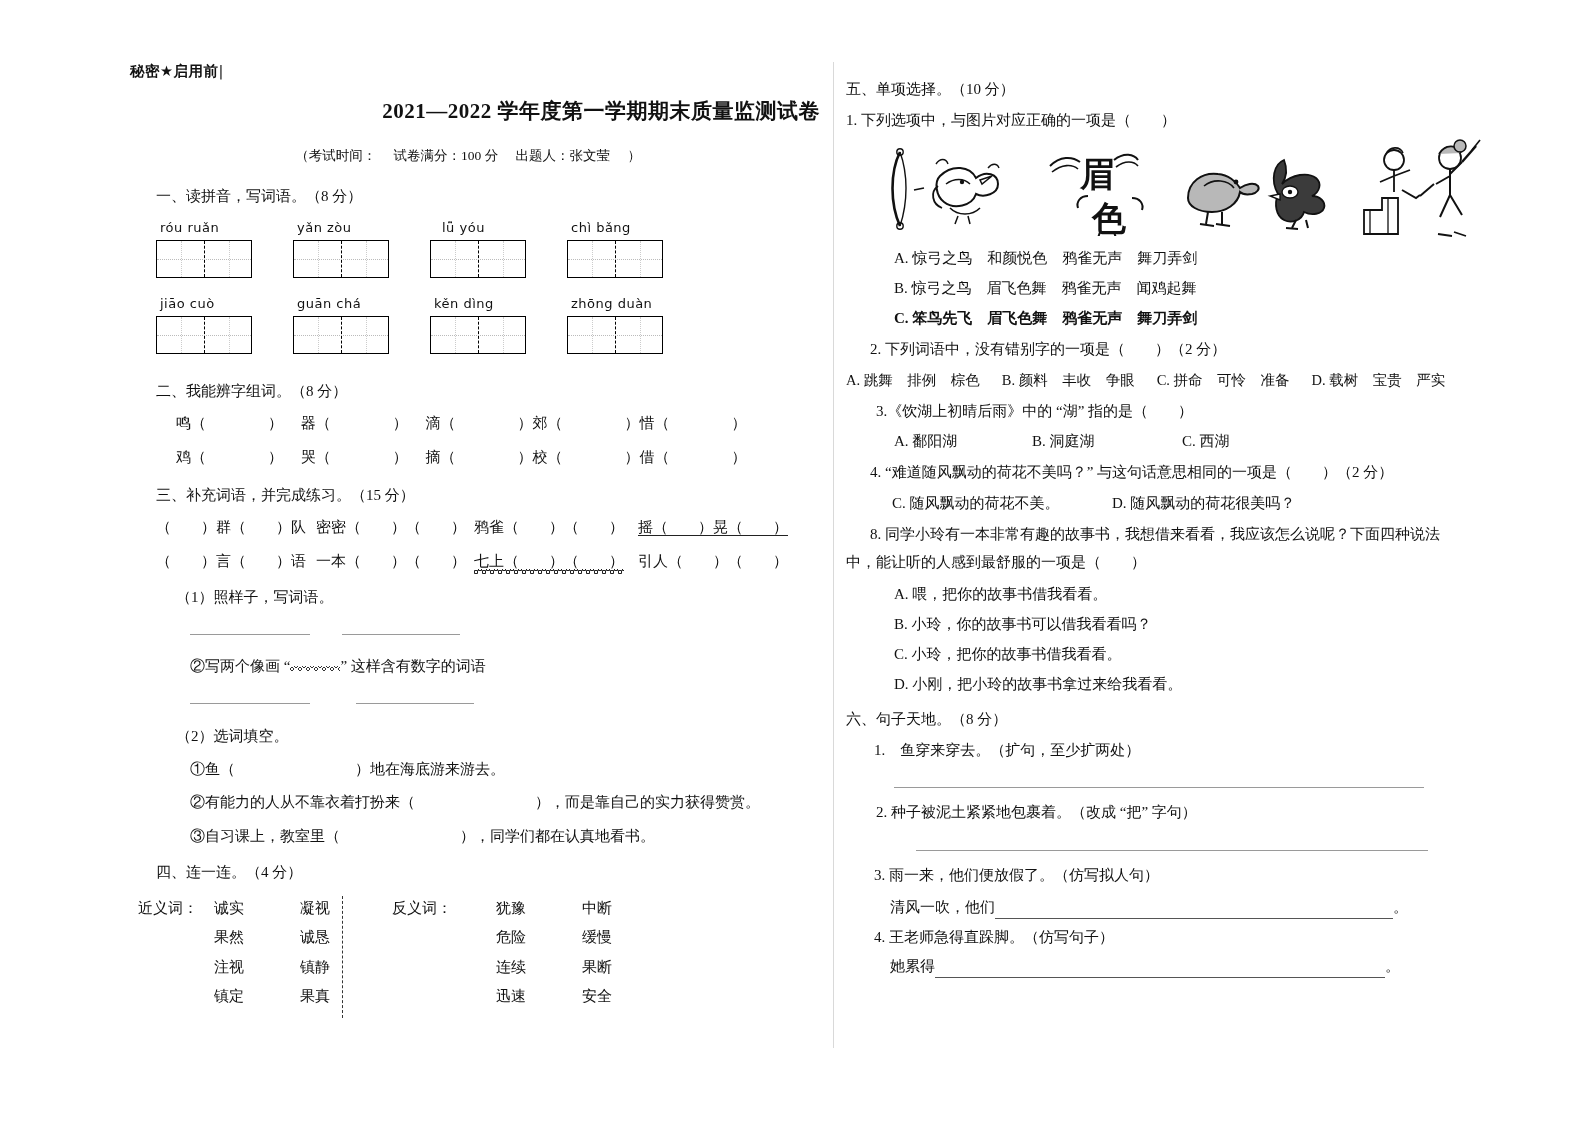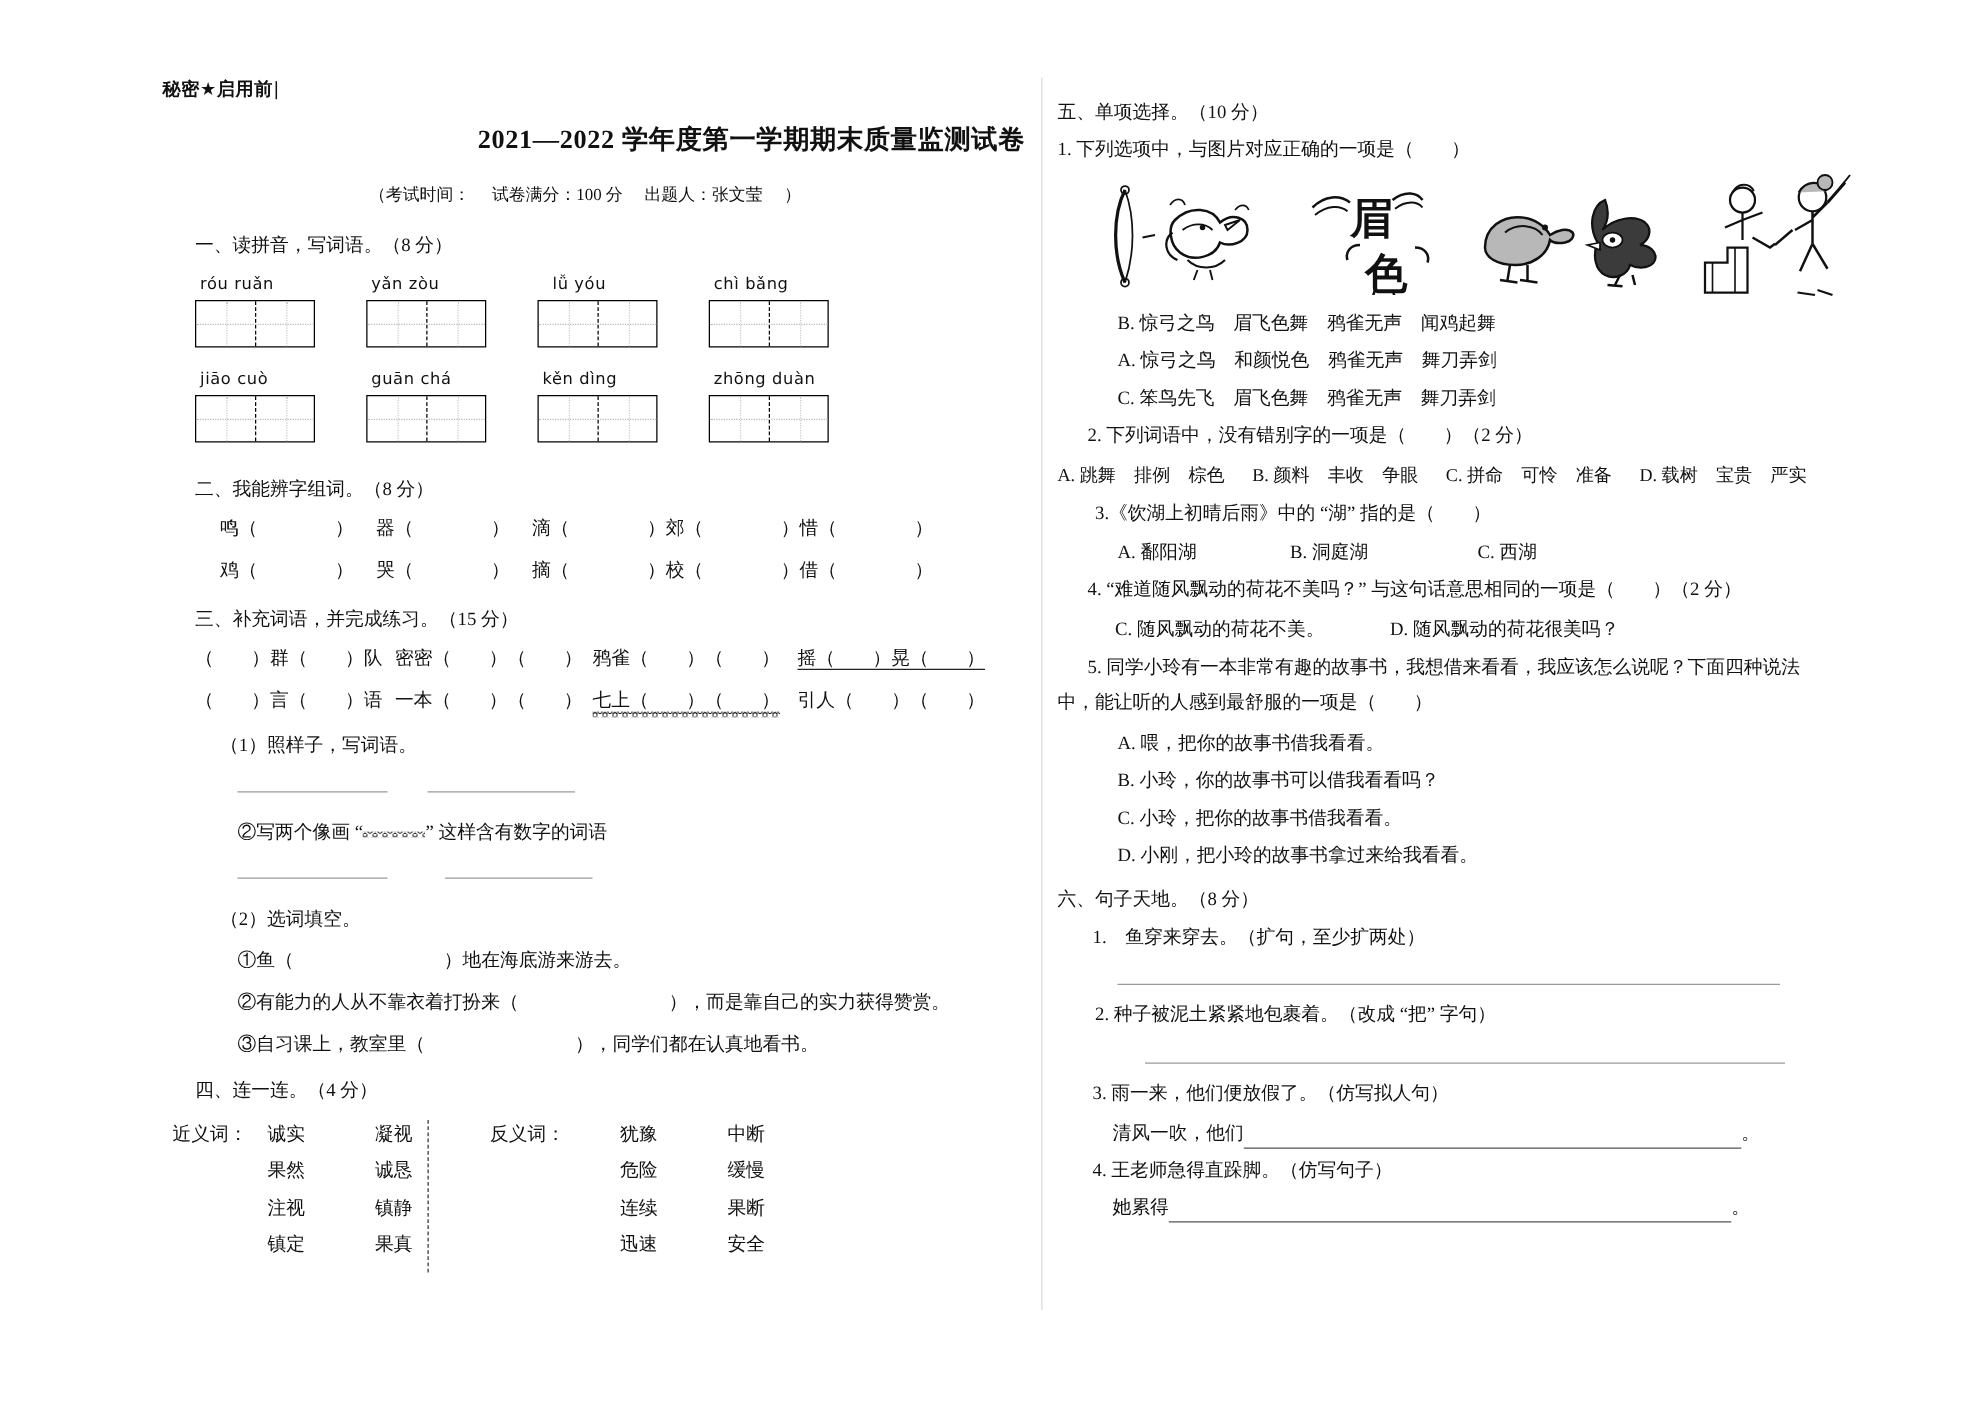--- a/index.html
+++ b/index.html
@@ -318,40 +318,40 @@
           <path d="M96 31 l0 26 M96 38 l-14 8 M96 36 l12 -12" stroke="#111" stroke-width="2" fill="none"></path>
           <path d="M96 57 l-10 22 M96 57 l12 20" stroke="#111" stroke-width="2" fill="none"></path>
           <path d="M108 24 l14 -16" stroke="#111" stroke-width="2.4"></path>
           <path d="M118 12 l8 -10" stroke="#111" stroke-width="1.6"></path>
           <path d="M80 46 l-14 12" stroke="#111" stroke-width="2"></path>
           <path d="M84 96 l14 2 M100 94 l12 4" stroke="#111" stroke-width="1.8"></path>
         </svg>
       </div>
     </div>
 
+    <div class="opt" style="padding-left:48px;">A. 惊弓之鸟　和颜悦色　鸦雀无声　舞刀弄剑</div>
     <div class="opt" style="padding-left:48px;">B. 惊弓之鸟　眉飞色舞　鸦雀无声　闻鸡起舞</div>
-    <div class="opt" style="padding-left:48px;">A. 惊弓之鸟　和颜悦色　鸦雀无声　舞刀弄剑</div>
-    <div class="opt" style="padding-left:48px;">C. 笨鸟先飞　眉飞色舞　鸦雀无声　舞刀弄剑</div>
+    <div class="opt" style="padding-left:48px;font-weight:bold;">C. 笨鸟先飞　眉飞色舞　鸦雀无声　舞刀弄剑</div>
 
     <div class="q" style="padding-left:24px;">2. 下列词语中，没有错别字的一项是（　　）（2 分）</div>
     <div class="optrow" style="font-size:14.5px;">
       <span class="o">A. 跳舞　排例　棕色</span><span class="o">B. 颜料　丰收　争眼</span><span class="o">C. 拼命　可怜　准备</span><span class="o">D. 载树　宝贵　严实</span>
     </div>
 
     <div class="q" style="padding-left:30px;">3.《饮湖上初晴后雨》中的 “湖” 指的是（　　）</div>
     <div class="optrow" style="padding-left:48px;">
       <span style="display:inline-block;width:138px;">A. 鄱阳湖</span><span style="display:inline-block;width:150px;">B. 洞庭湖</span><span>C. 西湖</span>
     </div>
 
     <div class="q" style="padding-left:24px;">4. “难道随风飘动的荷花不美吗？” 与这句话意思相同的一项是（　　）（2 分）</div>
     <div class="optrow" style="padding-left:46px;">
       <span style="display:inline-block;width:220px;">C. 随风飘动的荷花不美。</span><span>D. 随风飘动的荷花很美吗？</span>
     </div>
 
-    <div class="q" style="padding-left:24px;">5. 同学小玲有一本非常有趣的故事书，我想借来看看，我应该怎么说呢？下面四种说法</div>
+    <div class="q" style="padding-left:24px;">8. 同学小玲有一本非常有趣的故事书，我想借来看看，我应该怎么说呢？下面四种说法</div>
     <div class="q" style="padding-left:0;margin-top:6px;">中，能让听的人感到最舒服的一项是（　　）</div>
     <div class="opt" style="padding-left:48px;">A. 喂，把你的故事书借我看看。</div>
     <div class="opt" style="padding-left:48px;">B. 小玲，你的故事书可以借我看看吗？</div>
     <div class="opt" style="padding-left:48px;">C. 小玲，把你的故事书借我看看。</div>
     <div class="opt" style="padding-left:48px;">D. 小刚，把小玲的故事书拿过来给我看看。</div>
 
     <div class="sec-title" style="margin-top:16px;">六、句子天地。（8 分）</div>
     <div class="q" style="padding-left:28px;">1.　鱼穿来穿去。（扩句，至少扩两处）</div>
     <div class="writeline" style="margin-left:48px;width:530px;"></div>
     <div class="q" style="padding-left:30px;margin-top:14px;">2. 种子被泥土紧紧地包裹着。（改成 “把” 字句）</div>

